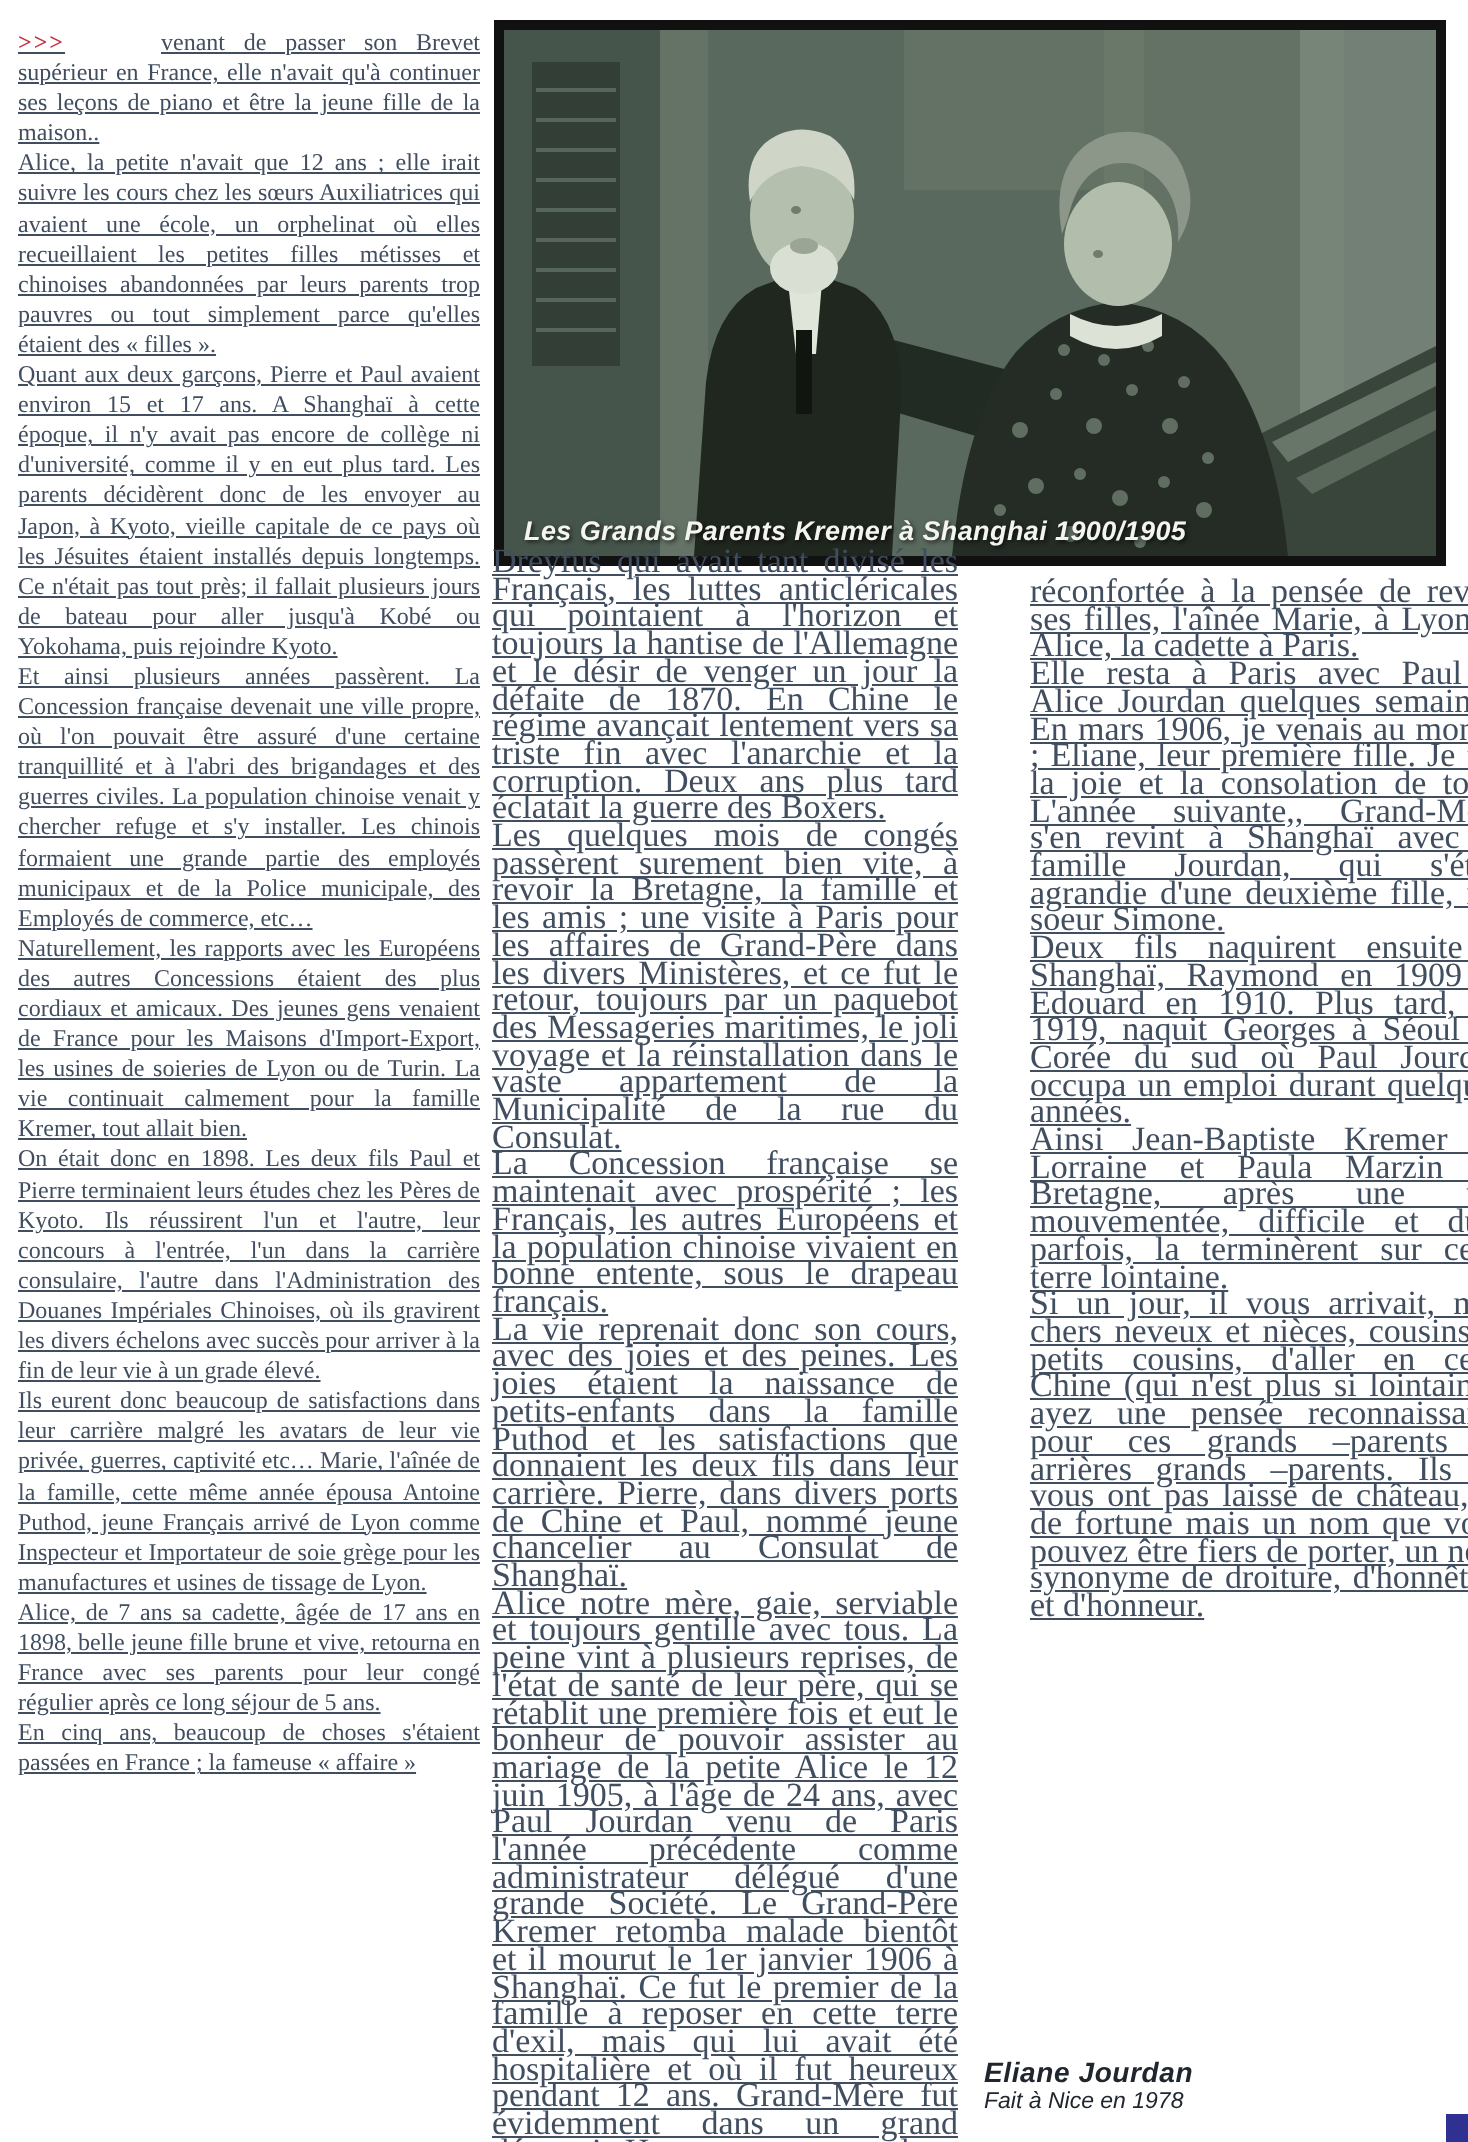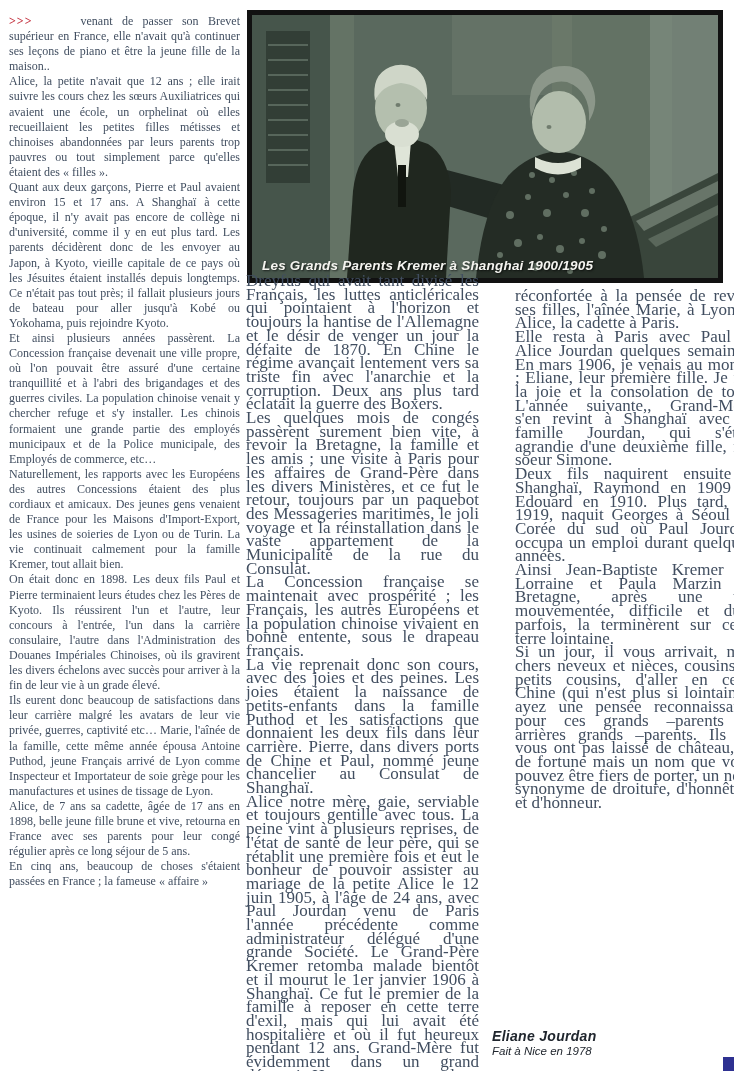--- a/index.html
+++ b/index.html
@@ -5,21 +5,21 @@
   :root{
     --page_bg:#ffffff; --text:#414e60; --marker_red:#c43340; --end_dot_red:#e1242e;
     --caption_white:#f5f5f0; --corner_blue:#2e3191; --signature:#20262e;
   }
   html,body{margin:0;padding:0;background:#e8e8e8;}
   .page{
     position:relative;width:734px;height:1071px;margin:0 auto;overflow:hidden;
     background:var(--page_bg);
     font-family:"Liberation Serif","DejaVu Serif",serif;color:var(--text);
   }
-  .col{position:absolute;text-align:justify;}
+  .col{position:absolute;text-align:justify;text-decoration:underline;}
   .col p{margin:0;padding:0;}
   .col-left{left:9px;top:14px;width:231px;font-size:12px;line-height:15.1px;}
   .col-mid{left:246px;top:274px;width:233px;font-size:17px;line-height:13.7px;}
   .col-right{left:515px;top:289px;width:239px;font-size:17px;line-height:13.7px;}
   .marker{color:var(--marker_red);font-weight:bold;letter-spacing:1px;margin-right:48px;}
   .end-dot{display:inline-block;width:7px;height:7px;border-radius:50%;
     background:var(--end_dot_red);margin-left:3px;}
   .photo-figure{position:absolute;left:247px;top:10px;width:466px;height:263px;
     border:5px solid #111111;background:#701a75;}
   .photo-figure svg{display:block;}

